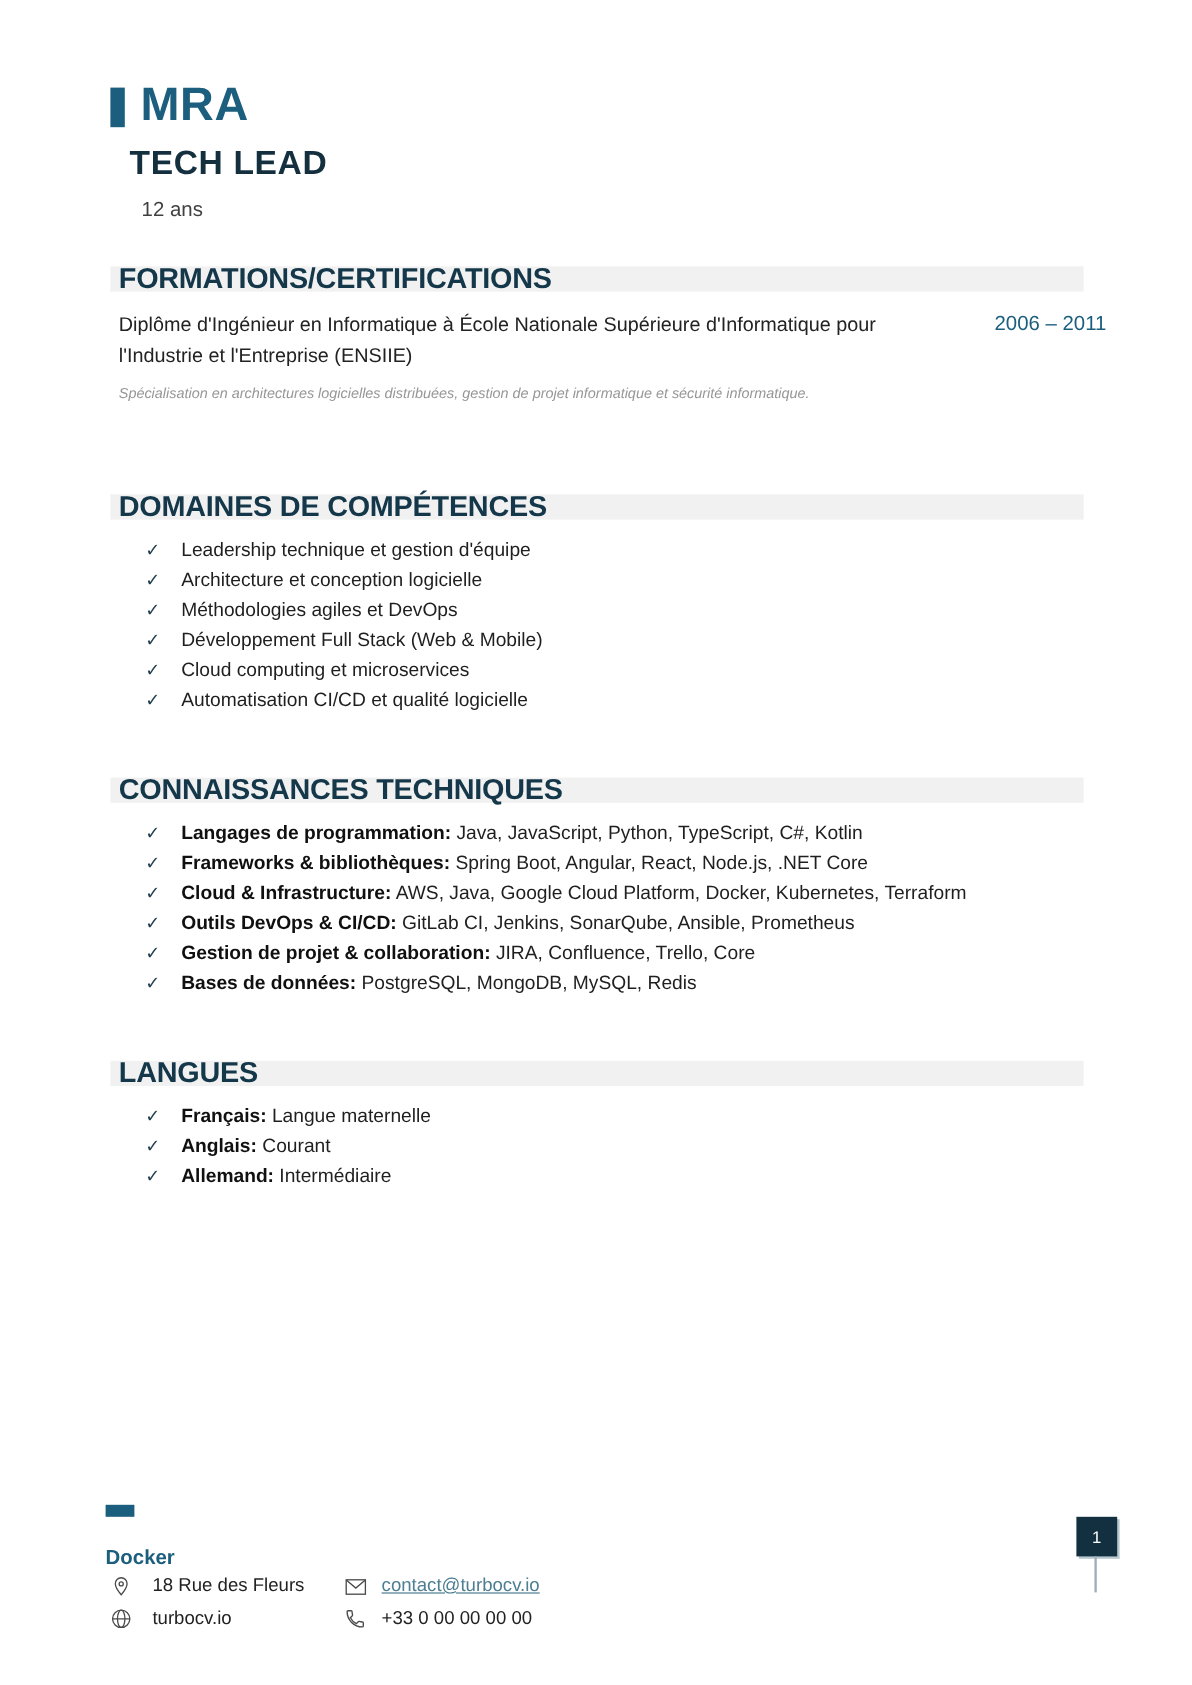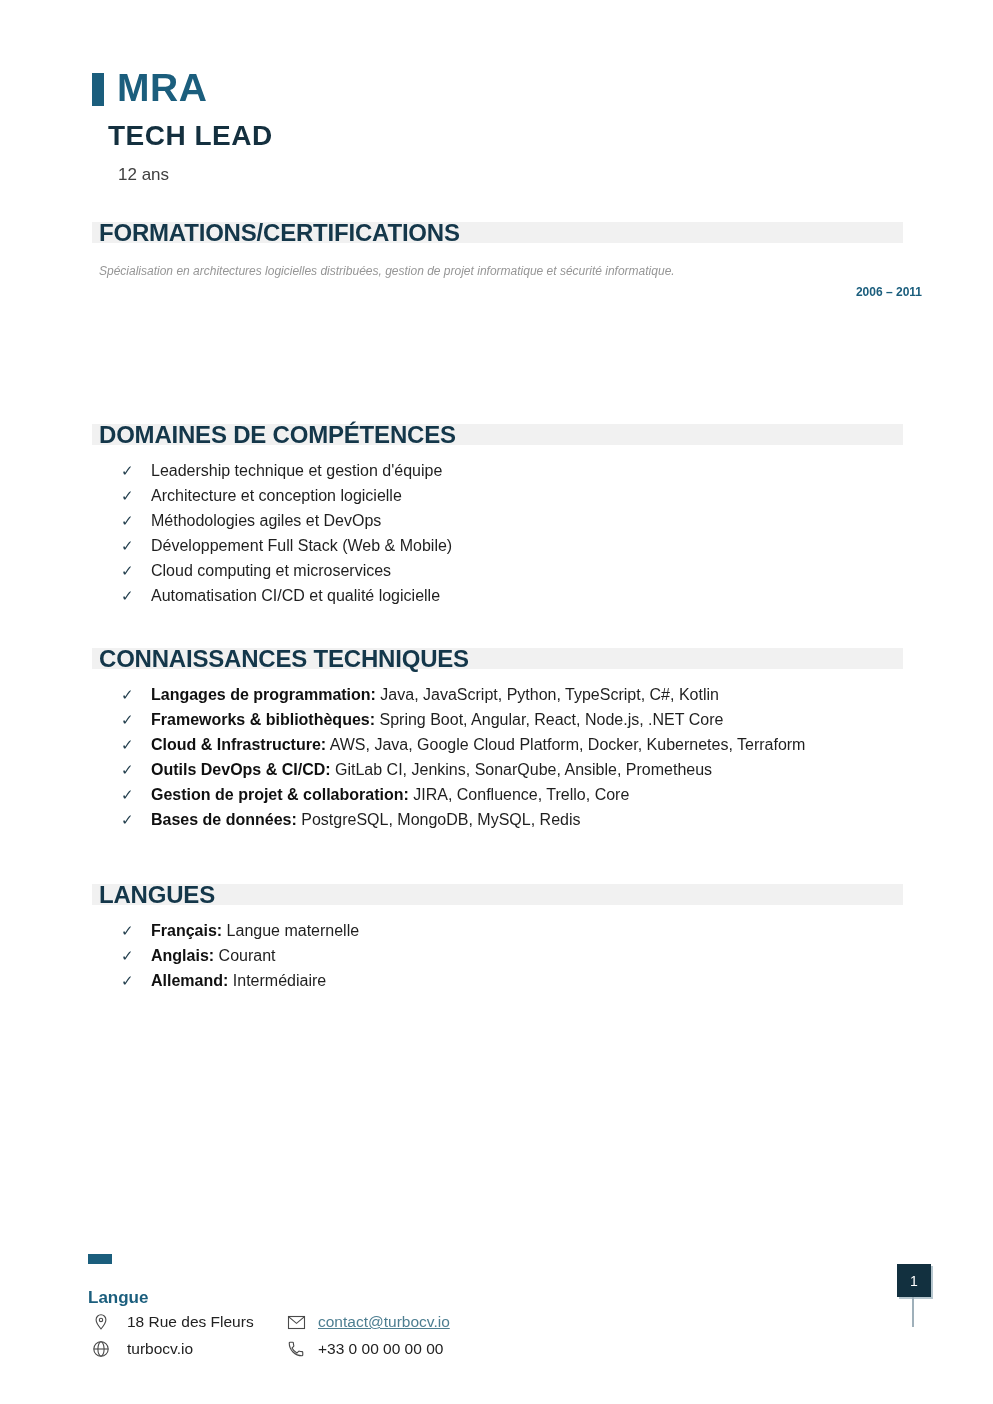--- a/index.html
+++ b/index.html
@@ -41,39 +41,39 @@
     font-size:28px;font-weight:700;letter-spacing:0.5px;
     color:var(--title_navy);line-height:1.0;
   }
   .experience{
     position:absolute;left:118px;top:165px;
     font-size:17px;font-weight:400;color:#404040;
   }
   
   .section{position:absolute;left:92px;width:811px;}
   .sec-formations{top:222px;}
-  .sec-domaines{top:424px;}
+  .sec-domaines{top:412px;}
   .sec-connaissances{top:648px;}
   .sec-langues{top:884px;}
   .sec-bar{
     height:21px;background:var(--section_bg);
     display:flex;align-items:center;padding-left:7px;
   }
   .sec-title{
     font-size:24px;font-weight:700;letter-spacing:-0.2px;
     color:var(--heading);white-space:nowrap;padding-top:1px;
   }
   
   .entry{position:relative;margin-top:15px;padding-left:7px;}
   .entry-title{
     max-width:690px;font-size:16.5px;line-height:26px;color:#222222;
   }
   .entry-date{
     position:absolute;top:2px;right:-19px;
-    font-size:12px;font-weight:700;color:var(--accent);white-space:nowrap;margin-top:25px;
+    font-size:17px;font-weight:400;color:var(--accent);white-space:nowrap;
   }
   .entry-desc{
     margin-top:5px;max-width:690px;
     font-size:12px;line-height:26px;color:var(--muted);font-style:italic;
   }
   
   ul.check-list{list-style:none;margin-top:13px;}
   ul.check-list li{
     position:relative;padding-left:59px;line-height:25px;
     font-size:16px;color:var(--text);
@@ -122,20 +122,21 @@
   <div class="accent-bar"></div>
   <h1 class="candidate-name">MRA</h1>
   <h2 class="job-title">TECH LEAD</h2>
   <div class="experience">12 ans</div>
 
   <section class="section sec-formations">
     <div class="sec-bar">
       <h3 class="sec-title">FORMATIONS/CERTIFICATIONS</h3>
     </div>
     <div class="entry">
+      <div class="entry-title">Diplôme d'Ingénieur en Informatique à École Nationale Supérieure d'Informatique pour l'Industrie et l'Entreprise (ENSIIE)</div>
       <div class="entry-date">2006 – 2011</div>
       <div class="entry-desc">Spécialisation en architectures logicielles distribuées, gestion de projet informatique et sécurité informatique.</div>
     </div>
   </section>
 
   <section class="section sec-domaines">
     <div class="sec-bar">
       <h3 class="sec-title">DOMAINES DE COMPÉTENCES</h3>
     </div>
     <ul class="check-list">
@@ -167,21 +168,21 @@
       <h3 class="sec-title">LANGUES</h3>
     </div>
     <ul class="check-list">
       <li><span class="check">✓</span><span class="kv-label">Français:</span><span> Langue maternelle</span></li>
       <li><span class="check">✓</span><span class="kv-label">Anglais:</span><span> Courant</span></li>
       <li><span class="check">✓</span><span class="kv-label">Allemand:</span><span> Intermédiaire</span></li>
     </ul>
   </section>
 
   <div class="footer-mark"></div>
-  <div class="brand">Langue</div>
+  <div class="brand">Docker</div>
 
   <div class="contact-grid">
     <span class="cicon">
       <svg width="18" height="18" viewBox="0 0 18 18" fill="none" stroke="#4a4a4a" stroke-width="1.1">
         <path d="M9 1.8 C6.2 1.8 4.1 4 4.1 6.8 c0 3.4 4.9 9.2 4.9 9.2 s4.9 -5.8 4.9 -9.2 c0 -2.8 -2.1 -5 -4.9 -5 z"></path>
         <circle cx="9" cy="6.9" r="1.7"></circle>
       </svg>
     </span>
     <span>18 Rue des Fleurs</span>
     <span class="cicon">

